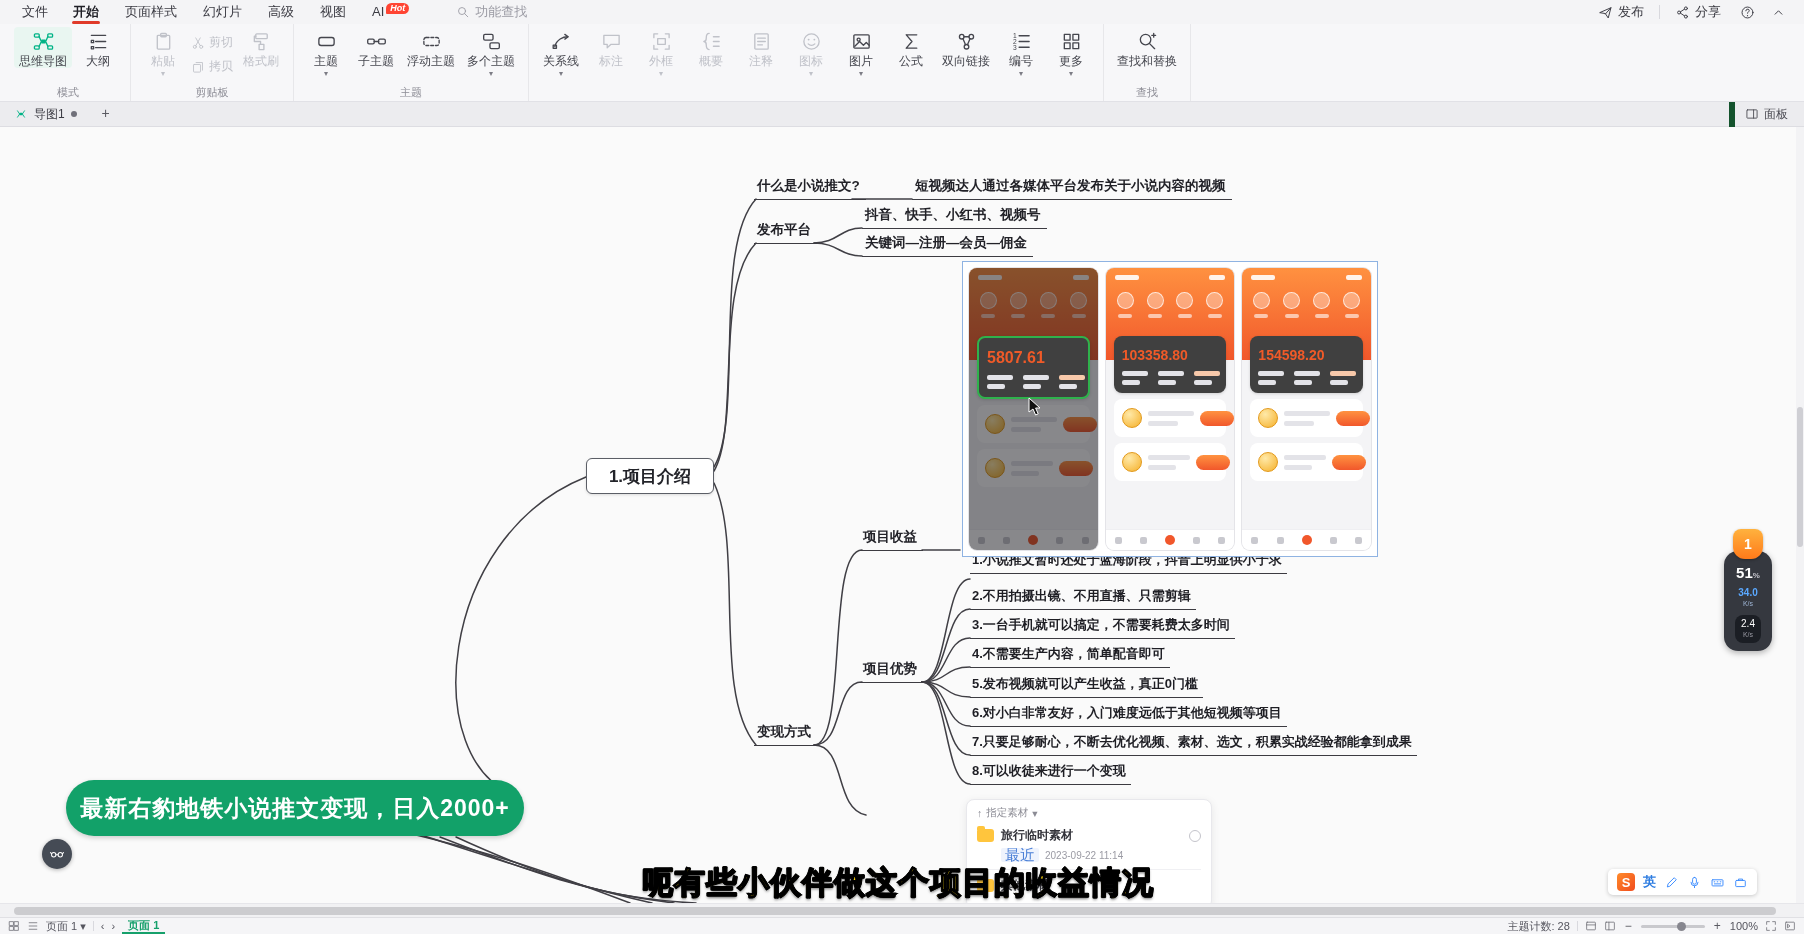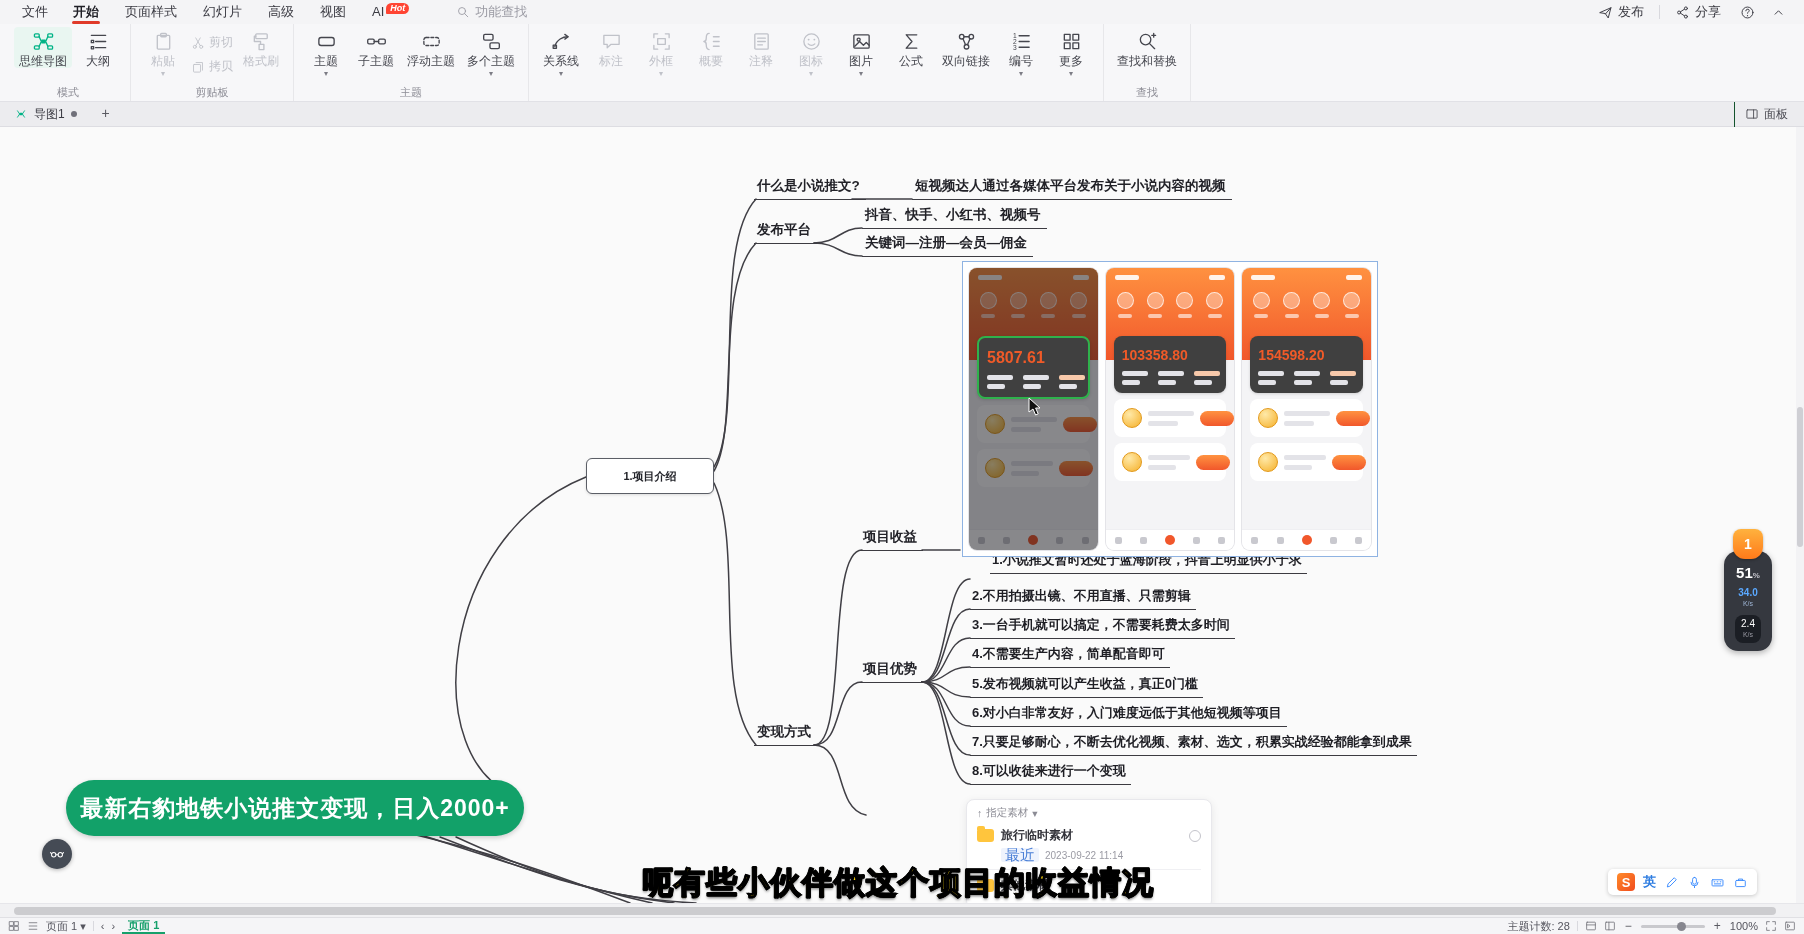--- a/index.html
+++ b/index.html
@@ -42,30 +42,30 @@
   .ric svg * { stroke:currentColor; fill:none; stroke-width:1.4; stroke-linecap:round; stroke-linejoin:round; }
   .ric svg .f { fill:currentColor; stroke:none; }
 
   
   .doctabs { position:absolute; left:0; top:102px; width:100%; height:25px; background:#ececef; border-bottom:1px solid #dddde2; display:flex; align-items:center; padding:0 10px; font-size:12px; color:#3c3c44; z-index:18; }
   .doctab { display:flex; align-items:center; gap:6px; padding:0 4px; height:25px; }
   .doctab .ric { width:14px; height:14px; color:#00b386; }
   .modified-dot { width:6px; height:6px; border-radius:50%; background:#70707a; }
   .addtab { margin-left:16px; width:18px; height:18px; text-align:center; line-height:16px; font-size:14px; color:#5a5a62; border-radius:3px; }
   .doctabs-spacer { flex:1; }
-  .panel-btn { display:flex; align-items:center; gap:5px; border-left:1px solid #14532d; padding:0 6px 0 10px; height:25px; color:#4a4a52; }
+  .panel-btn { display:flex; align-items:center; gap:5px; border-left:6px solid #14532d; padding:0 6px 0 10px; height:25px; color:#4a4a52; }
   .panel-btn .ric { width:14px; height:14px; color:#4a4a52; }
 
   
   .canvas { position:absolute; left:0; top:127px; width:1796px; height:776px; background:#fafafa; overflow:hidden; }
   .links { position:absolute; left:0; top:0; width:1796px; height:776px; z-index:1; }
   .links path { stroke:#403f45; stroke-width:1.5; fill:none; stroke-linecap:round; }
 
   .mind-node { position:absolute; z-index:2; white-space:nowrap; font-weight:600; color:#222228; font-size:13.5px; padding:0 6px 4px 3px; border-bottom:1.6px solid #3c3b41; line-height:18px; }
-  .root-node { position:absolute; left:586px; top:331px; width:128px; height:36px; background:#fff; border:1.6px solid #5b5e66; border-radius:6px; z-index:3; display:flex; align-items:center; justify-content:center; font-size:11px; font-weight:bold; color:#23242a; box-shadow:0 1px 3px rgba(0,0,0,.12); }
+  .root-node { position:absolute; left:586px; top:331px; width:128px; height:36px; background:#fff; border:1.6px solid #5b5e66; border-radius:6px; z-index:3; display:flex; align-items:center; justify-content:center; font-size:17px; font-weight:bold; color:#23242a; box-shadow:0 1px 3px rgba(0,0,0,.12); }
   .central-badge { position:absolute; left:66px; top:653px; width:458px; height:56px; background:#12a169; border-radius:28px; z-index:3; display:flex; align-items:center; justify-content:center; color:#fff; font-size:23px; font-weight:bold; letter-spacing:1px; box-shadow:0 2px 5px rgba(0,0,0,.18); }
   .adv-item { position:absolute; left:970px; z-index:2; white-space:nowrap; font-weight:600; color:#1e1e24; font-size:13px; padding:0 5px 4px 2px; border-bottom:1.5px solid #3c3b41; line-height:18px; }
 
   
   .img-panel { position:absolute; left:962px; top:134px; width:416px; height:296px; background:#fff; border:1px solid #8fb3e2; z-index:2; display:flex; gap:8px; padding:6px; }
   .phone { position:relative; flex:1; border-radius:8px; overflow:hidden; background:#f4f4f6; box-shadow:0 0 0 1px #e4e4e8; }
   .ph-head { height:92px; background:linear-gradient(180deg,#ff9140,#f1572b); padding:7px 9px 0; }
   .ph-status { display:flex; justify-content:space-between; }
   .ph-circles { display:flex; justify-content:space-between; margin-top:12px; padding:0 2px; }
   .ph-circle { width:17px; height:17px; border-radius:50%; background:rgba(255,255,255,.35); border:1px solid rgba(255,255,255,.7); }
@@ -524,21 +524,21 @@
 
     <div class="mind-node" style="left:754px; top:50px;">什么是小说推文?</div>
     <div class="mind-node" style="left:912px; top:50px;">短视频达人通过各媒体平台发布关于小说内容的视频</div>
     <div class="mind-node" style="left:754px; top:94px;">发布平台</div>
     <div class="mind-node" style="left:862px; top:79px;">抖音、快手、小红书、视频号</div>
     <div class="mind-node" style="left:862px; top:107px;">关键词—注册—会员—佣金</div>
     <div class="mind-node" style="left:860px; top:401px;">项目收益</div>
     <div class="mind-node" style="left:860px; top:533px;">项目优势</div>
     <div class="mind-node" style="left:754px; top:596px;">变现方式</div>
 
-    <div class="adv-item" style="top:424px;margin-left:20px;">1.小说推文暂时还处于蓝海阶段，抖音上明显供小于求</div>
+    <div class="adv-item" style="top:424px;">1.小说推文暂时还处于蓝海阶段，抖音上明显供小于求</div>
     <div class="adv-item" style="top:460px;">2.不用拍摄出镜、不用直播、只需剪辑</div>
     <div class="adv-item" style="top:489px;">3.一台手机就可以搞定，不需要耗费太多时间</div>
     <div class="adv-item" style="top:518px;">4.不需要生产内容，简单配音即可</div>
     <div class="adv-item" style="top:548px;">5.发布视频就可以产生收益，真正0门槛</div>
     <div class="adv-item" style="top:577px;">6.对小白非常友好，入门难度远低于其他短视频等项目</div>
     <div class="adv-item" style="top:606px;">7.只要足够耐心，不断去优化视频、素材、选文，积累实战经验都能拿到成果</div>
     <div class="adv-item" style="top:635px;">8.可以收徒来进行一个变现</div>
 
     <div class="img-panel">
 

